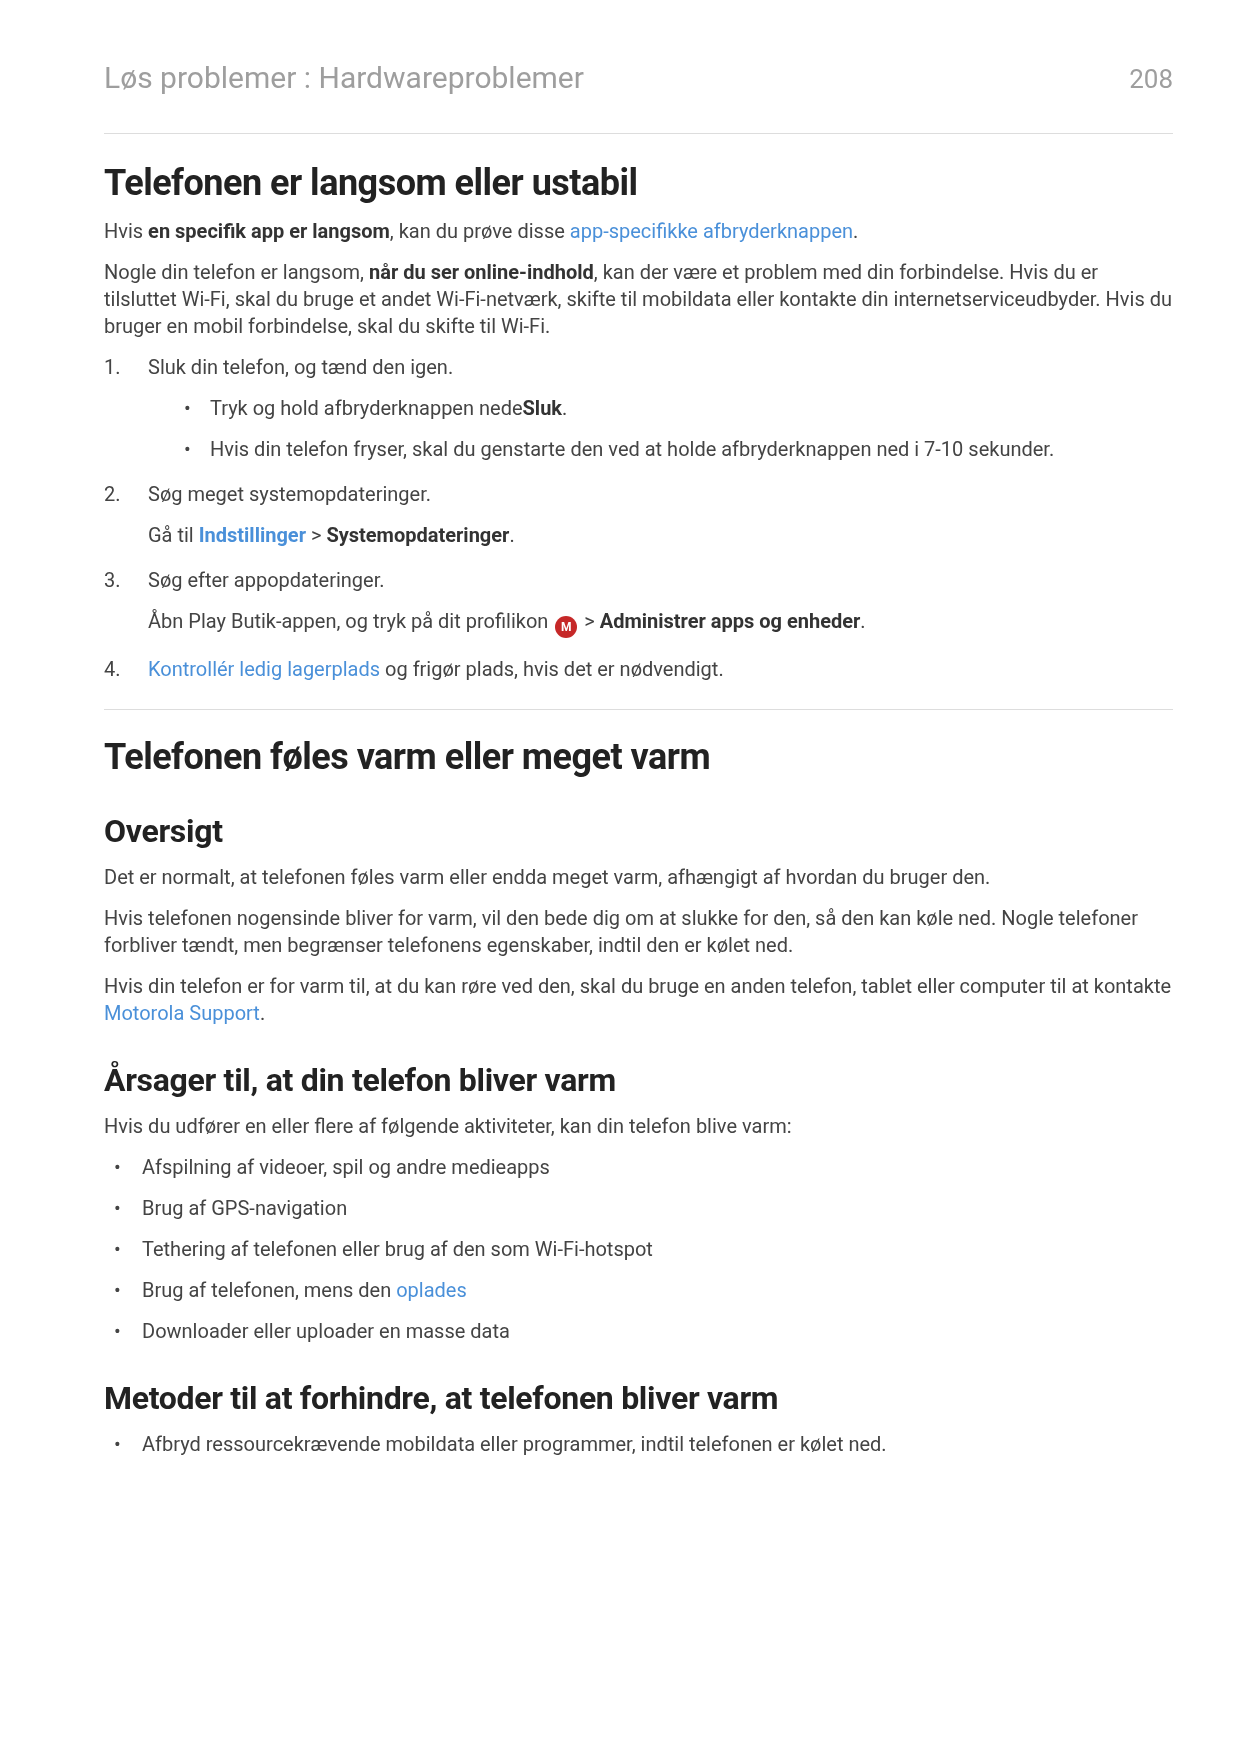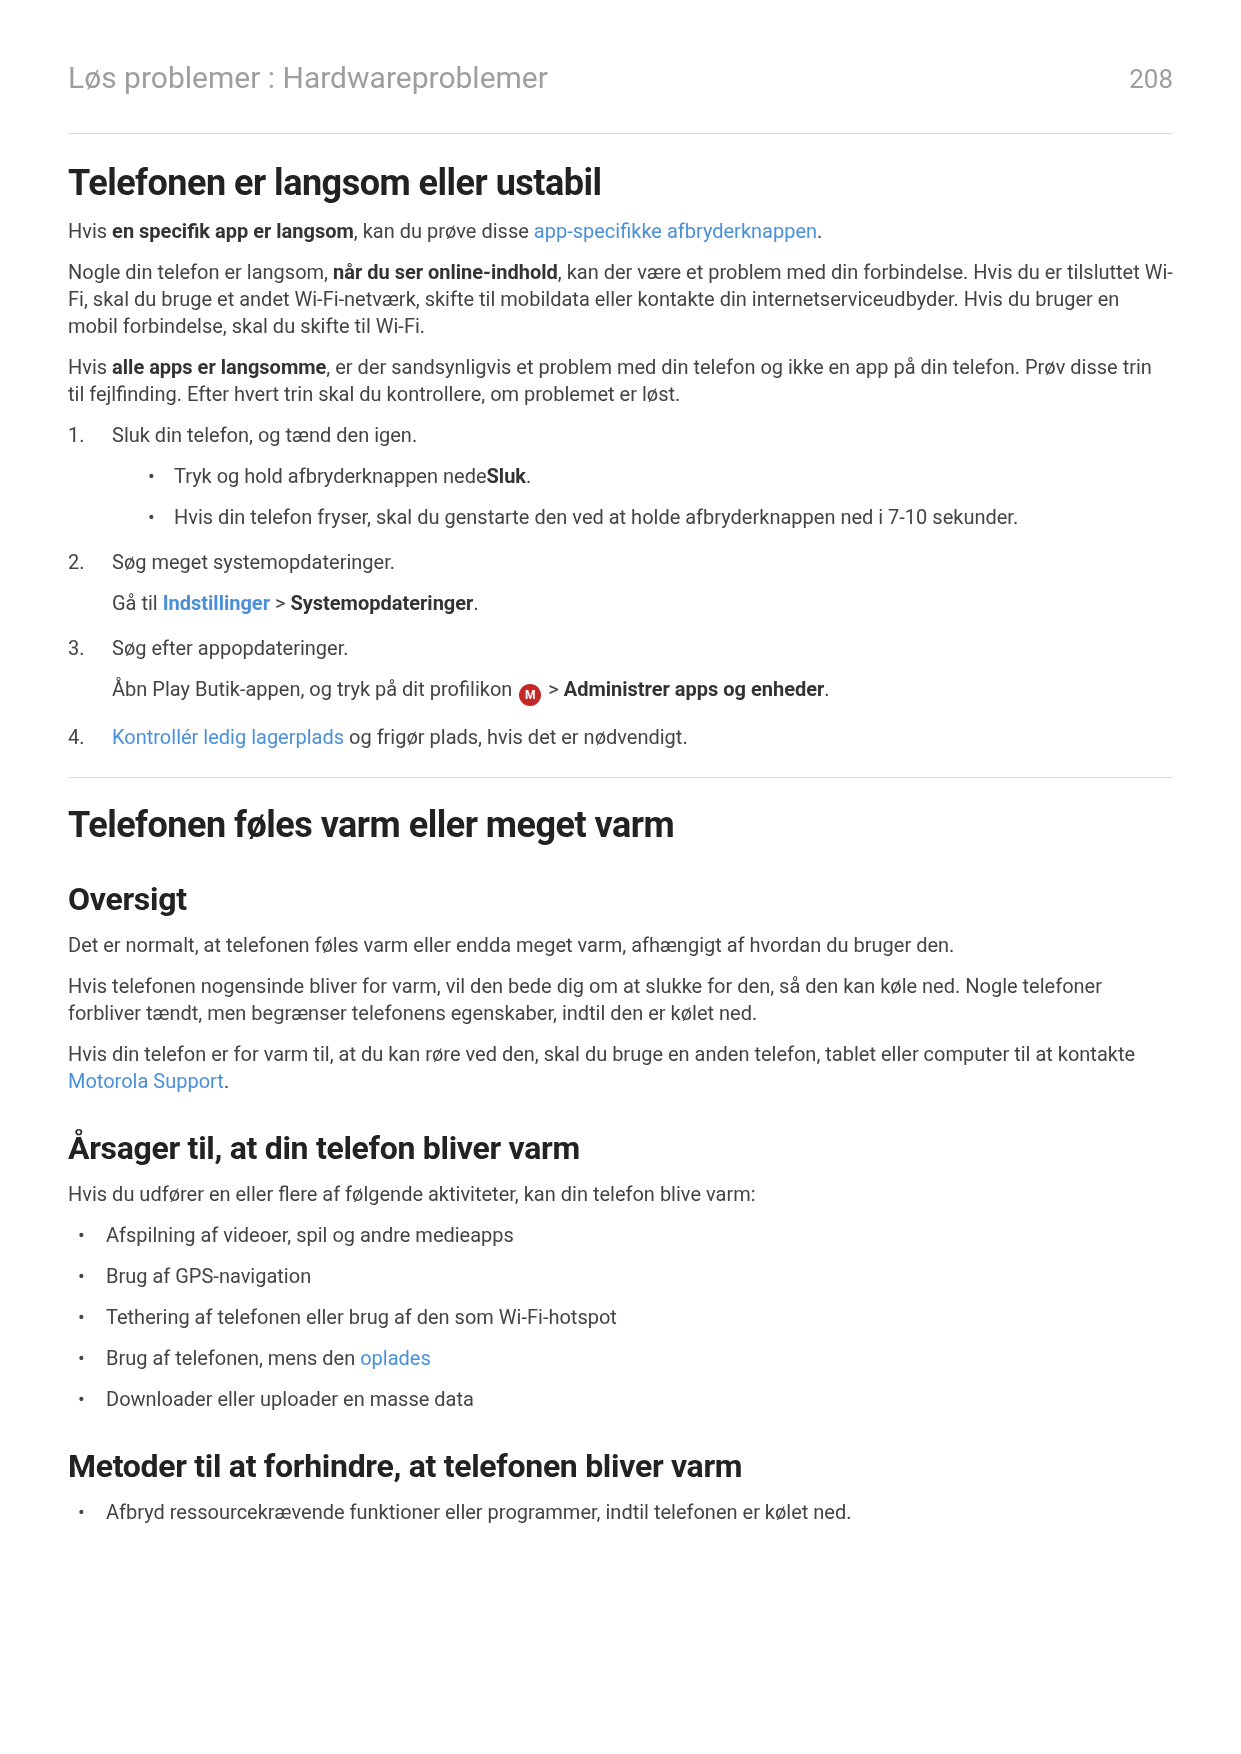--- a/index.html
+++ b/index.html
@@ -13,21 +13,21 @@
     margin: 0;
     padding: 0;
     background: #fff;
     font-family: -apple-system, BlinkMacSystemFont, "Segoe UI", Roboto, "Helvetica Neue", Arial, sans-serif;
     color: var(--text-color);
   }
   .page {
     box-sizing: border-box;
     width: 1241px;
     min-height: 1754px;
-    padding: 60px 68px 60px 68px;
+    padding: 60px 68px 60px 104px;
     background: #fff;
   }
   .header-row {
     display: flex;
     align-items: baseline;
     justify-content: space-between;
   }
   .breadcrumb {
     font-size: 30px;
     color: var(--muted-color);
@@ -150,23 +150,20 @@
   <h1 class="section-title">Telefonen er langsom eller ustabil</h1>
 
   <p class="body">
     <span>Hvis </span><span class="bold">en specifik app er langsom</span><span>, kan du prøve disse </span><a class="link">app-specifikke afbryderknappen</a><span>.</span>
   </p>
 
   <p class="body">
     <span>Nogle din telefon er langsom, </span><span class="bold">når du ser online-indhold</span><span>, kan der være et problem med din forbindelse. Hvis du er tilsluttet Wi-Fi, skal du bruge et andet Wi-Fi-netværk, skifte til mobildata eller kontakte din internetserviceudbyder. Hvis du bruger en mobil forbindelse, skal du skifte til Wi-Fi.</span>
   </p>
 
-  <p class="body">
-    <span>Hvis </span><span class="bold">alle apps er langsomme</span><span>, er der sandsynligvis et problem med din telefon og ikke en app på din telefon. Prøv disse trin til fejlfinding. Efter hvert trin skal du kontrollere, om problemet er løst.</span>
-  </p>
 
   <ol class="steps">
     <li>
       <span>Sluk din telefon, og tænd den igen.</span>
       <ul class="bullets indented">
         <li>
           <span>Tryk og hold afbryderknappen nede</span><span class="bold">Sluk</span><span>.</span>
         </li>
         <li>
           <span>Hvis din telefon fryser, skal du genstarte den ved at holde afbryderknappen ned i 7-10 sekunder.</span>
@@ -208,16 +205,16 @@
     <li><span>Brug af GPS-navigation</span></li>
     <li><span>Tethering af telefonen eller brug af den som Wi-Fi-hotspot</span></li>
     <li>
       <span>Brug af telefonen, mens den </span><a class="link">oplades</a>
     </li>
     <li><span>Downloader eller uploader en masse data</span></li>
   </ul>
 
   <h2 class="subheading">Metoder til at forhindre, at telefonen bliver varm</h2>
   <ul class="bullets">
-    <li><span>Afbryd ressourcekrævende funktioner eller programmer, indtil telefonen er kølet ned.</span></li>
+    <li><span>Afbryd ressourcekrævende mobildata eller programmer, indtil telefonen er kølet ned.</span></li>
   </ul>
 
 </div>
 
 </body></html>

